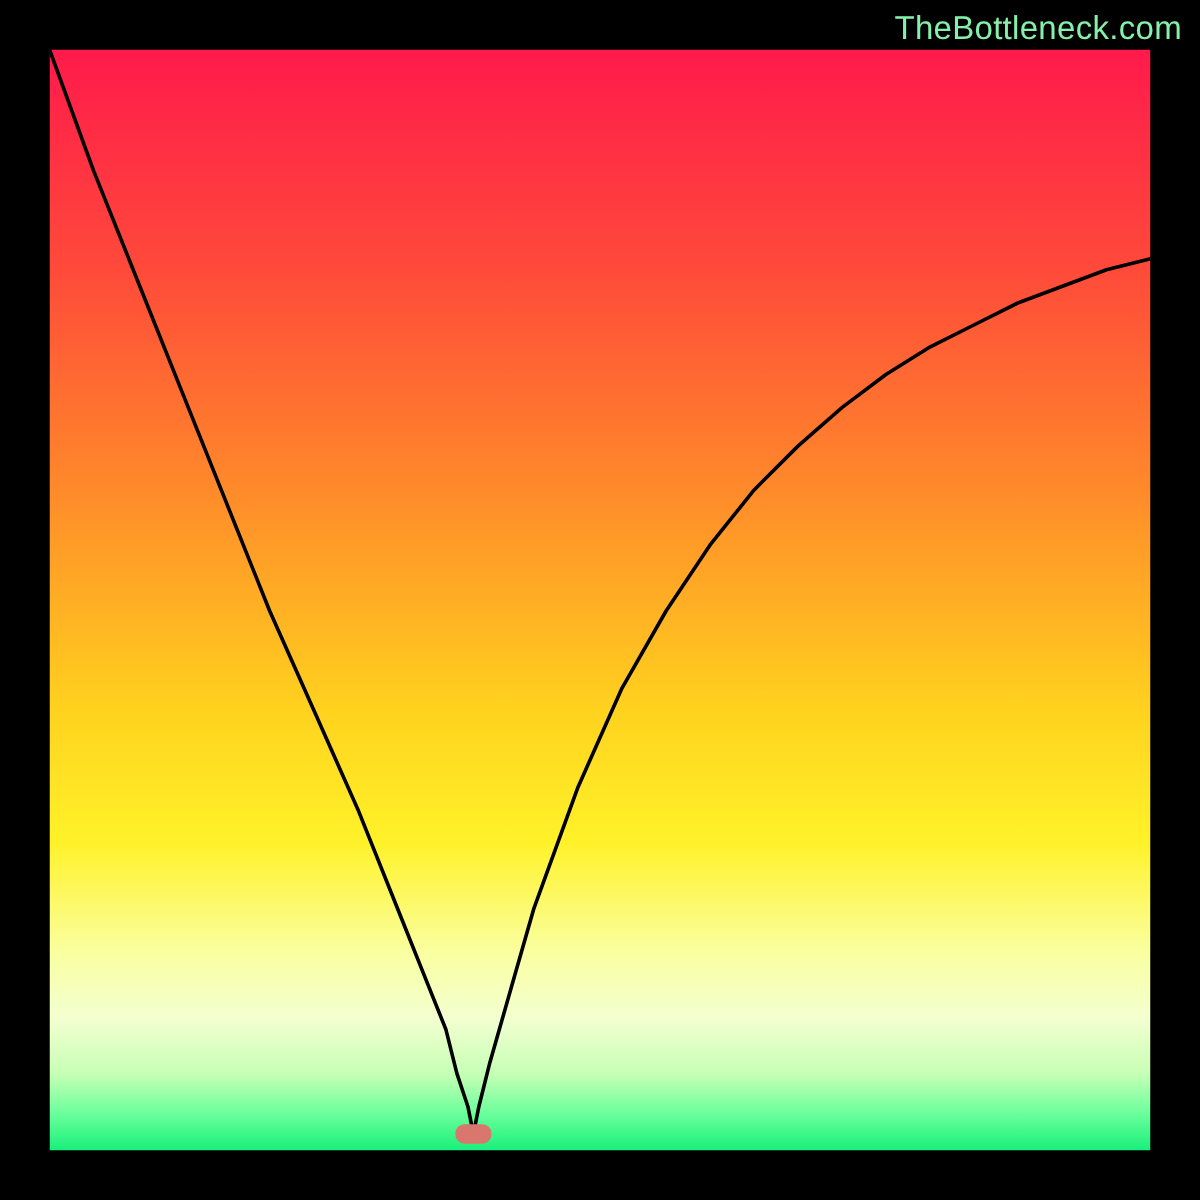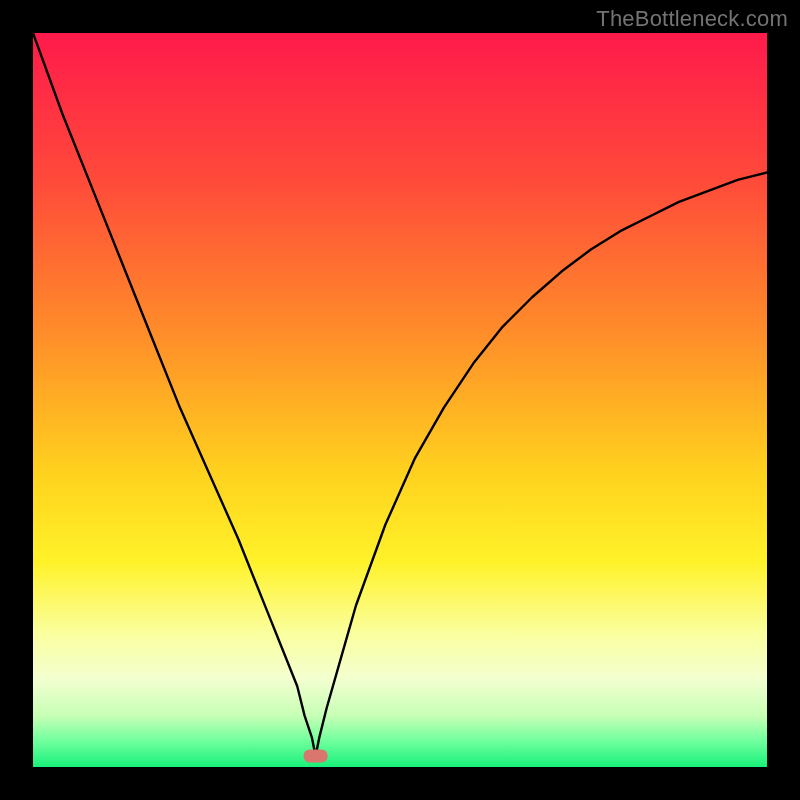--- a/index.html
+++ b/index.html
@@ -16,21 +16,21 @@
     top: 0;
     left: 0;
     width: 800px;
     height: 800px;
     background: #000;
   }
   .watermark {
     position: absolute;
     top: 6px;
     right: 12px;
-    color: #737373;
+    color: #86efac;
     font-size: 22px;
     font-weight: 500;
     letter-spacing: 0.2px;
     user-select: none;
   }
   .plot-wrap {
     position: absolute;
     left: 33px;
     top: 33px;
     width: 734px;

